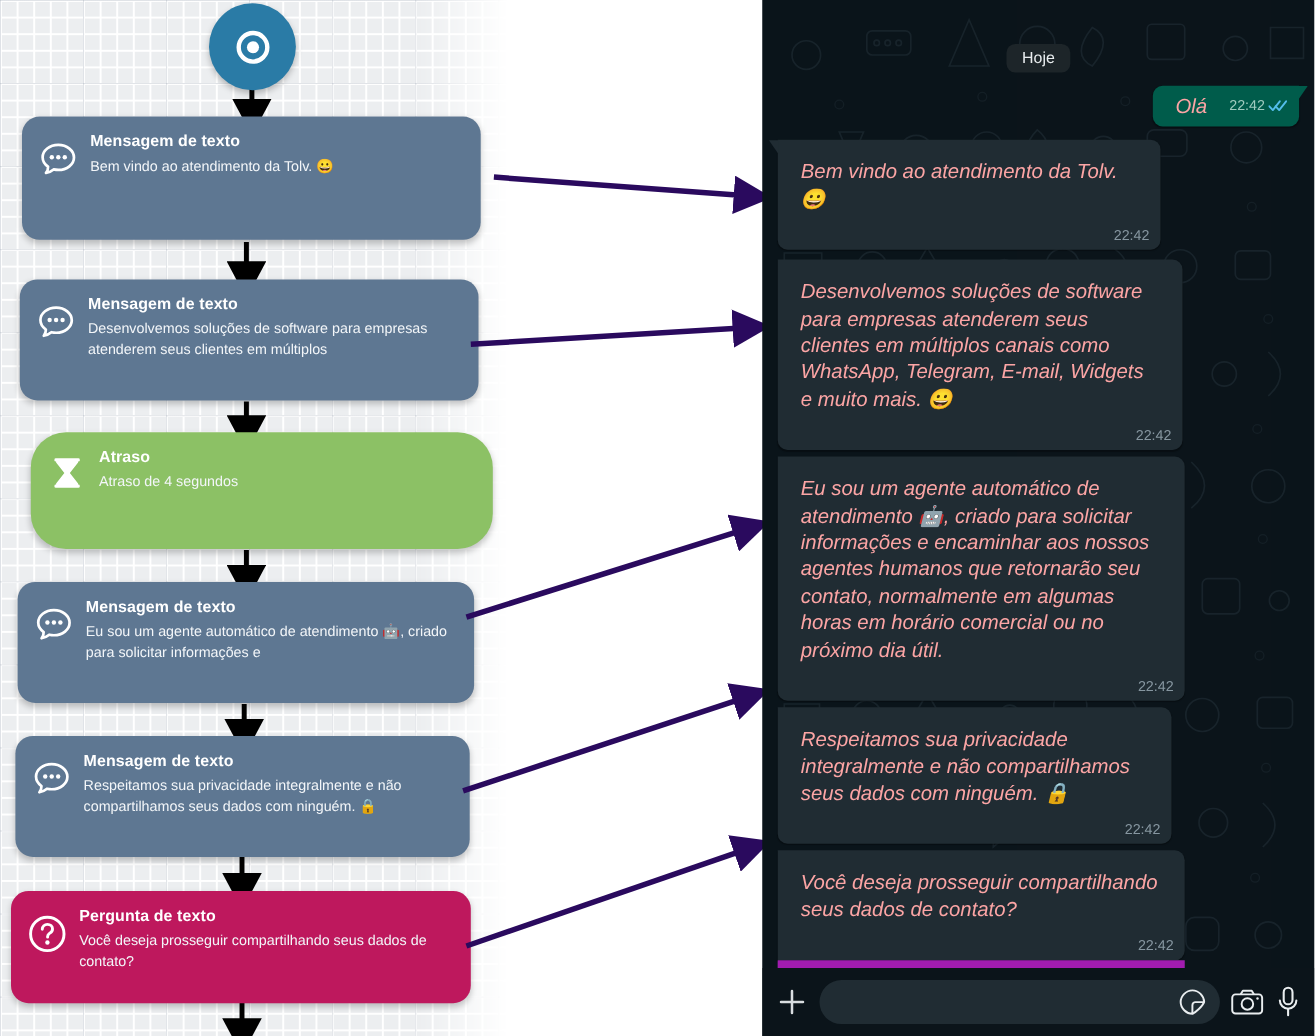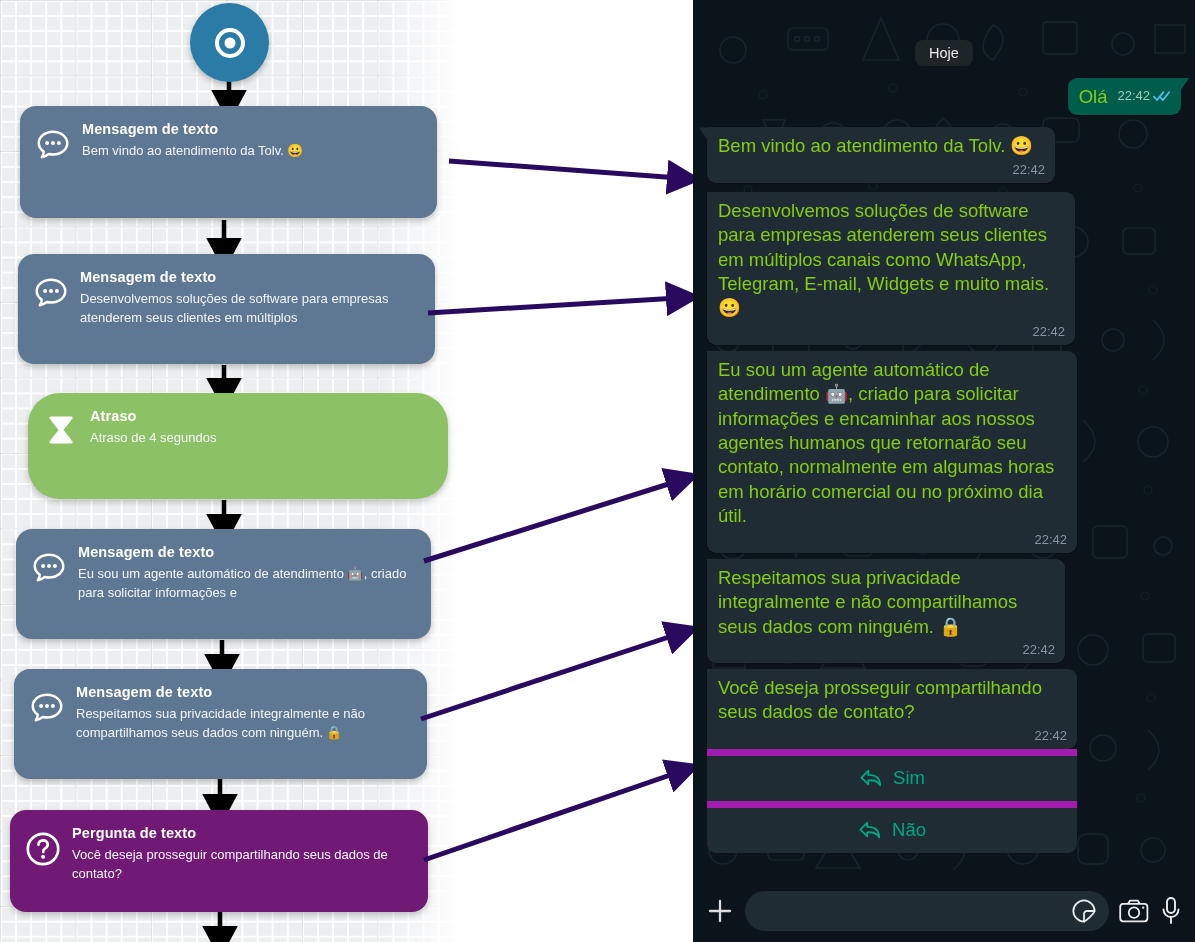--- a/index.html
+++ b/index.html
@@ -50,21 +50,21 @@
   .node .n-title{
     font-size:14.5px;font-weight:bold;letter-spacing:.1px;
     margin:0 0 4px 0;line-height:1.15;
   }
   .node .n-text{
     font-size:13px;line-height:1.45;margin:0;
     color:#f3f6f9;white-space:pre-line;
   }
   .node.blue{background:#5e7792;}
   .node.green{background:#8cc165;border-radius:32px;}
-  .node.teal{background:#701a75;}
+  .node.teal{background:#be185d;}
 
   
   #start-node{
     position:absolute;left:190px;top:3px;width:79px;height:79px;border-radius:50%;
     background:#2a7ba6;display:flex;align-items:center;justify-content:center;
     box-shadow:0 3px 6px rgba(0,0,0,.25);
   }
 
   .connector{position:absolute;left:0;top:0;pointer-events:none;}
 
@@ -86,22 +86,22 @@
     position:relative;z-index:2;
   }
   .bubble{
     position:relative;z-index:2;
     max-width:370px;border-radius:9px;
     padding:7px 10px 6px 11px;margin-bottom:5px;
     box-shadow:0 1px 1px rgba(0,0,0,.3);
     box-sizing:border-box;
   }
   .bubble .btxt{
-    font-size:18.5px;line-height:1.32;color:#84cc16;
-    margin:0;word-wrap:break-word;
+    font-size:18.5px;line-height:1.32;color:#fca5a5;
+    margin:10px;word-wrap:break-word;font-style:italic;
   }
   .bubble .meta{
     float:right;margin-left:10px;margin-top:3px;
     font-size:13px;color:#8696a0;white-space:nowrap;
     display:inline-flex;align-items:center;gap:3px;
   }
   .bubble.out{
     background:#005c4b;margin-left:auto;border-top-right-radius:0;
   }
   .bubble.out .btxt{display:inline;}

